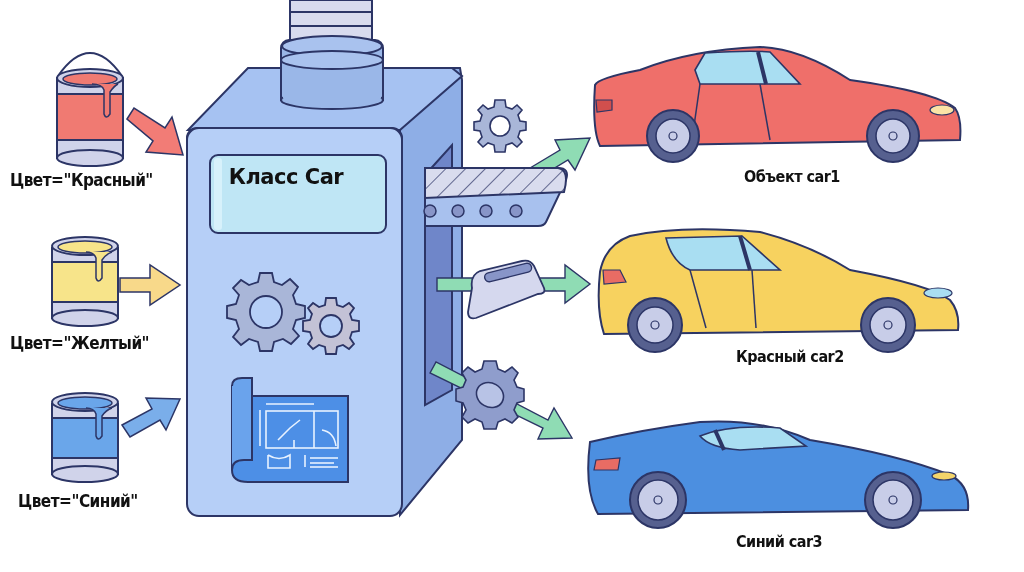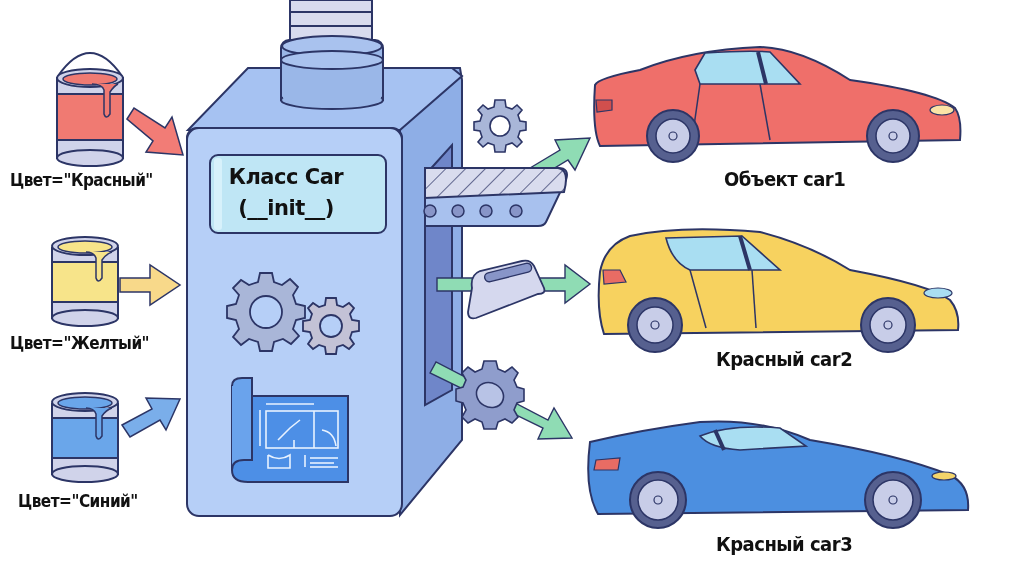--- a/index.html
+++ b/index.html
@@ -1,19 +1,19 @@
 <!DOCTYPE html>
 <html><head>
 <meta charset="utf-8">
 <style>
   html,body{margin:0;padding:0;background:#ffffff;}
   body{width:1024px;height:572px;overflow:hidden;position:relative;font-family:"DejaVu Sans","Liberation Sans",sans-serif;}
   .label{position:absolute;font-family:"DejaVu Sans Condensed","DejaVu Sans",sans-serif;font-weight:bold;color:#111;white-space:nowrap;letter-spacing:-0.5px;}
   .paint-label{font-size:17px;}
-  .car-label{font-size:20px;}
+  .car-label{font-size:16px;margin-left:20px;}
   .screen-text{position:absolute;font-family:"DejaVu Sans",sans-serif;font-weight:bold;color:#111;font-size:21px;text-align:center;line-height:31px;letter-spacing:-0.5px;}
   svg{position:absolute;left:0;top:0;}
 </style>
 </head>
 <body>
 
 <svg width="1024" height="572" viewBox="0 0 1024 572">
   <defs>
     <pattern id="hatch" width="14" height="14" patternUnits="userSpaceOnUse" patternTransform="rotate(45)">
       <rect width="14" height="14" fill="#d9dcee"></rect>
@@ -188,22 +188,21 @@
     <circle cx="658" cy="500" r="20" fill="#c8cde8" stroke="#2c3566" stroke-width="1.5"></circle>
     <circle cx="658" cy="500" r="4" fill="#c8cde8" stroke="#2c3566" stroke-width="1.2"></circle>
     <circle cx="893" cy="500" r="28" fill="#56608f" stroke="#2c3566" stroke-width="2"></circle>
     <circle cx="893" cy="500" r="20" fill="#c8cde8" stroke="#2c3566" stroke-width="1.5"></circle>
     <circle cx="893" cy="500" r="4" fill="#c8cde8" stroke="#2c3566" stroke-width="1.2"></circle>
   </g>
 </svg>
 
 <div class="screen-text" style="left:210px;top:162px;width:152px;">
   <div>Класс Car</div>
-  <div>(__init__)</div>
 </div>
 
 <div class="label paint-label" style="left:10px;top:170px;">Цвет="Красный"</div>
 <div class="label paint-label" style="left:10px;top:333px;">Цвет="Желтый"</div>
 <div class="label paint-label" style="left:18px;top:491px;">Цвет="Синий"</div>
 
 <div class="label car-label" style="left:724px;top:167px;">Объект car1</div>
 <div class="label car-label" style="left:716px;top:347px;">Красный car2</div>
-<div class="label car-label" style="left:716px;top:532px;">Красный car3</div>
+<div class="label car-label" style="left:716px;top:532px;">Синий car3</div>
 
 </body></html>

